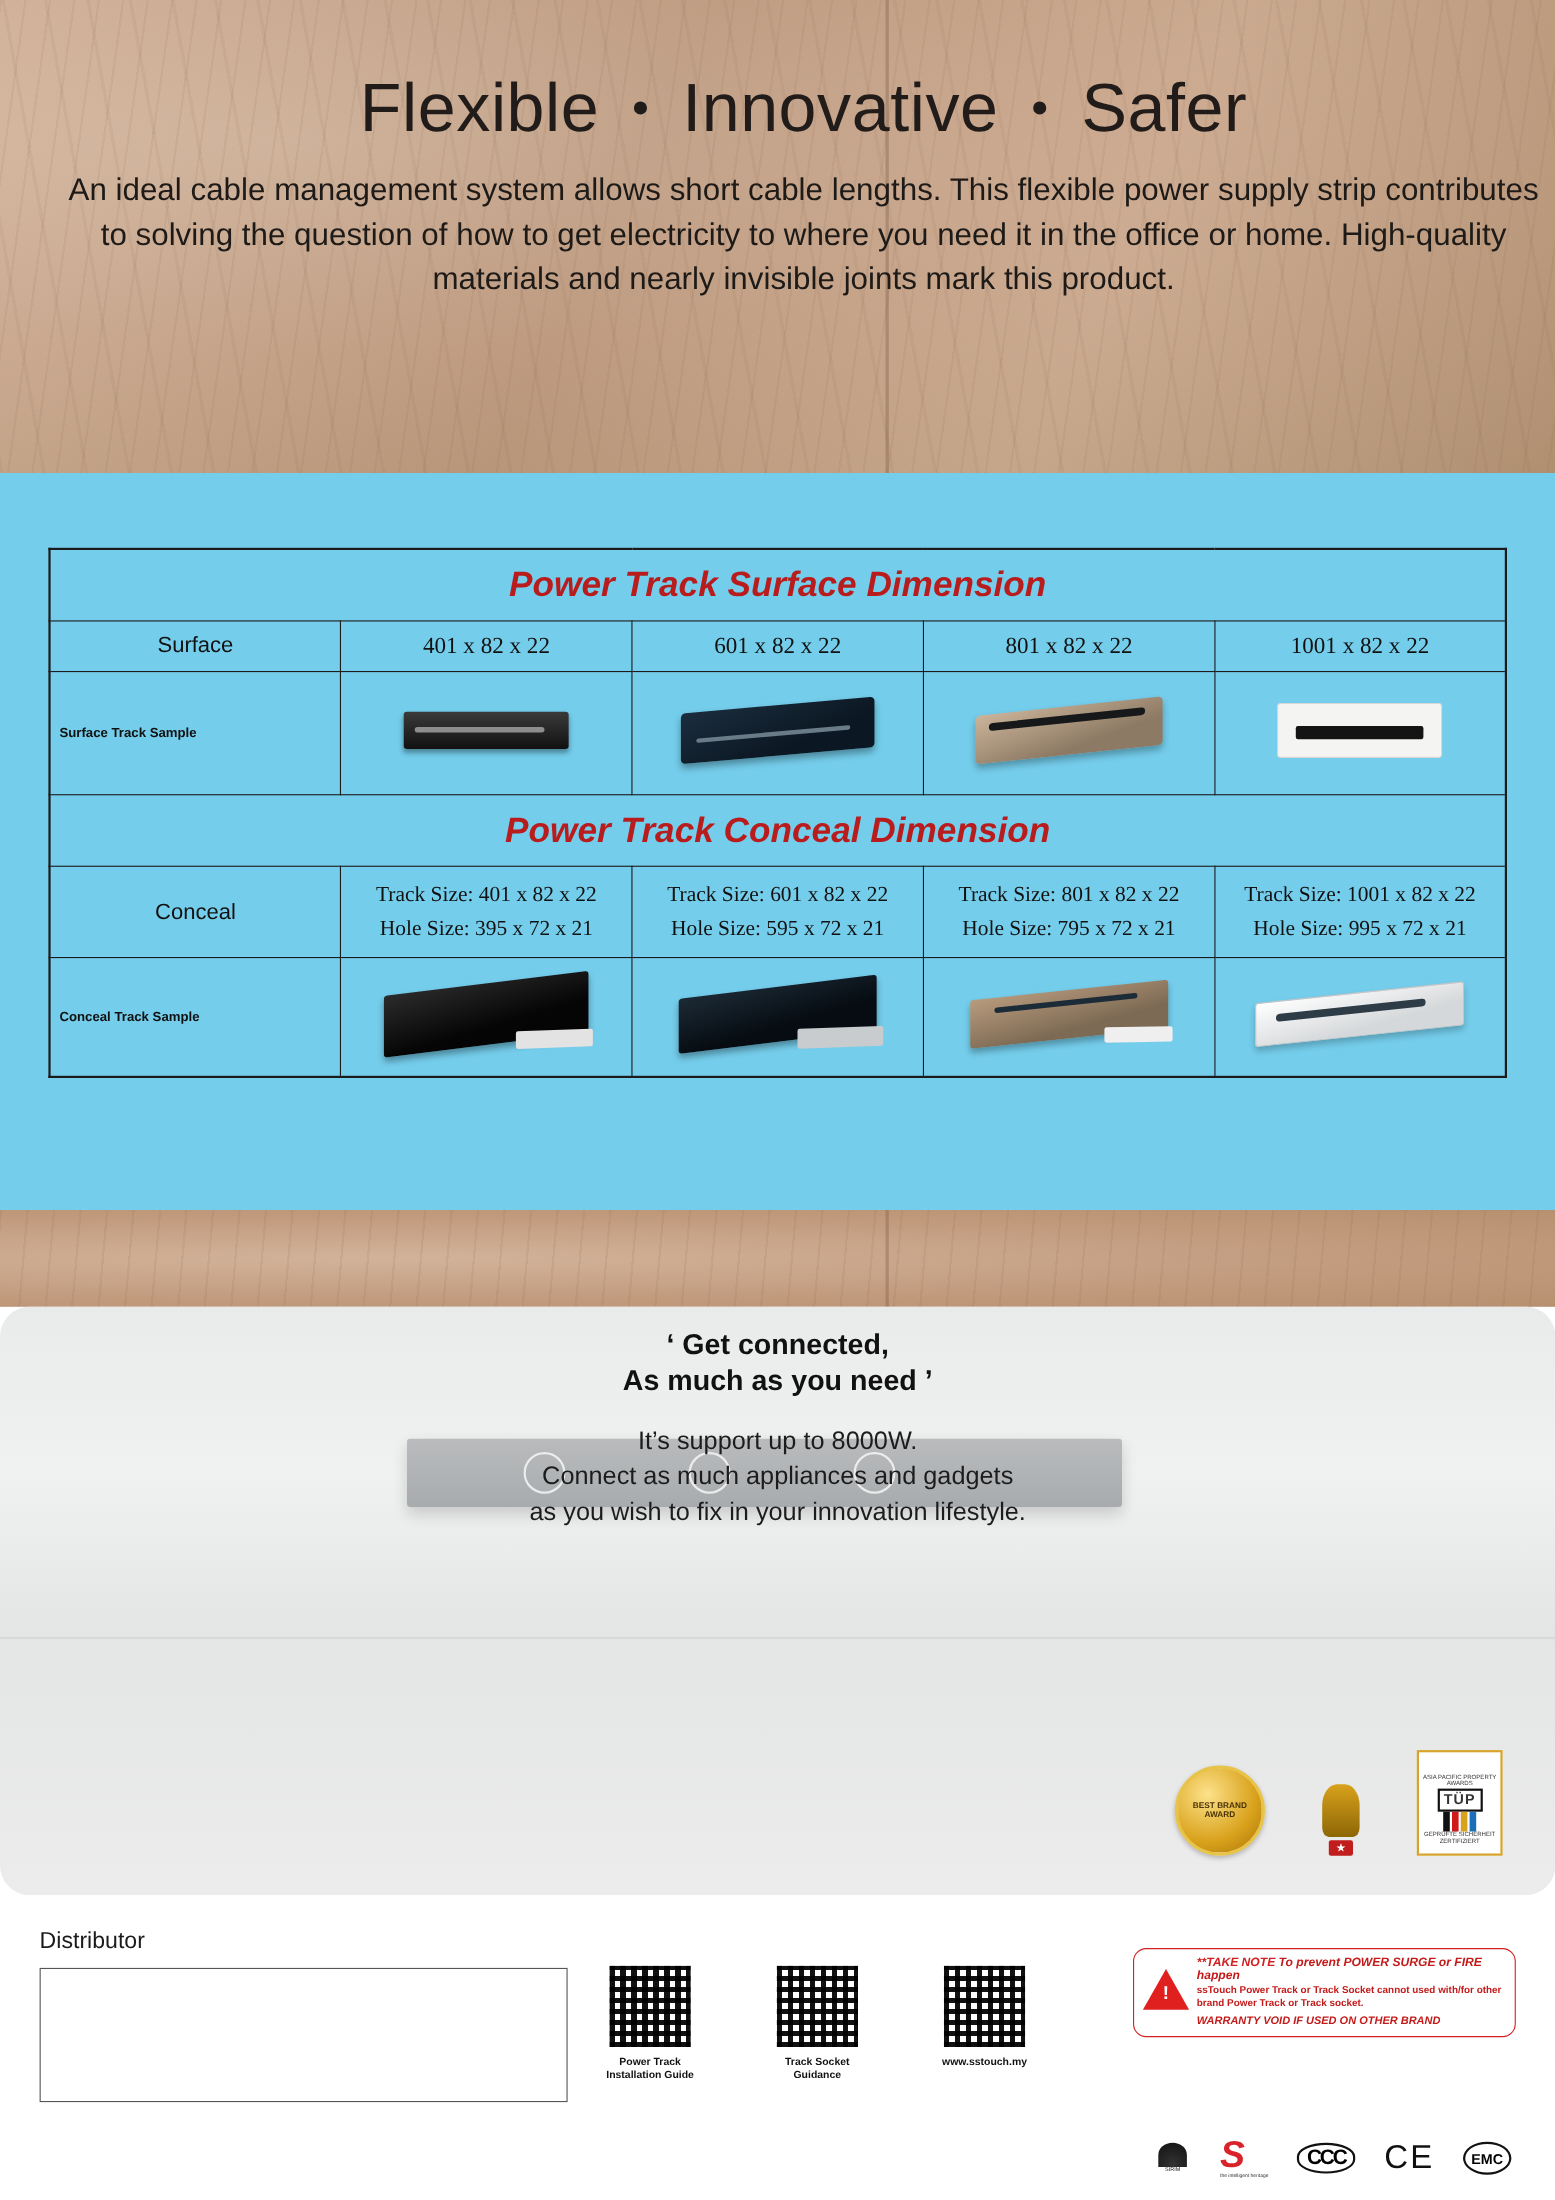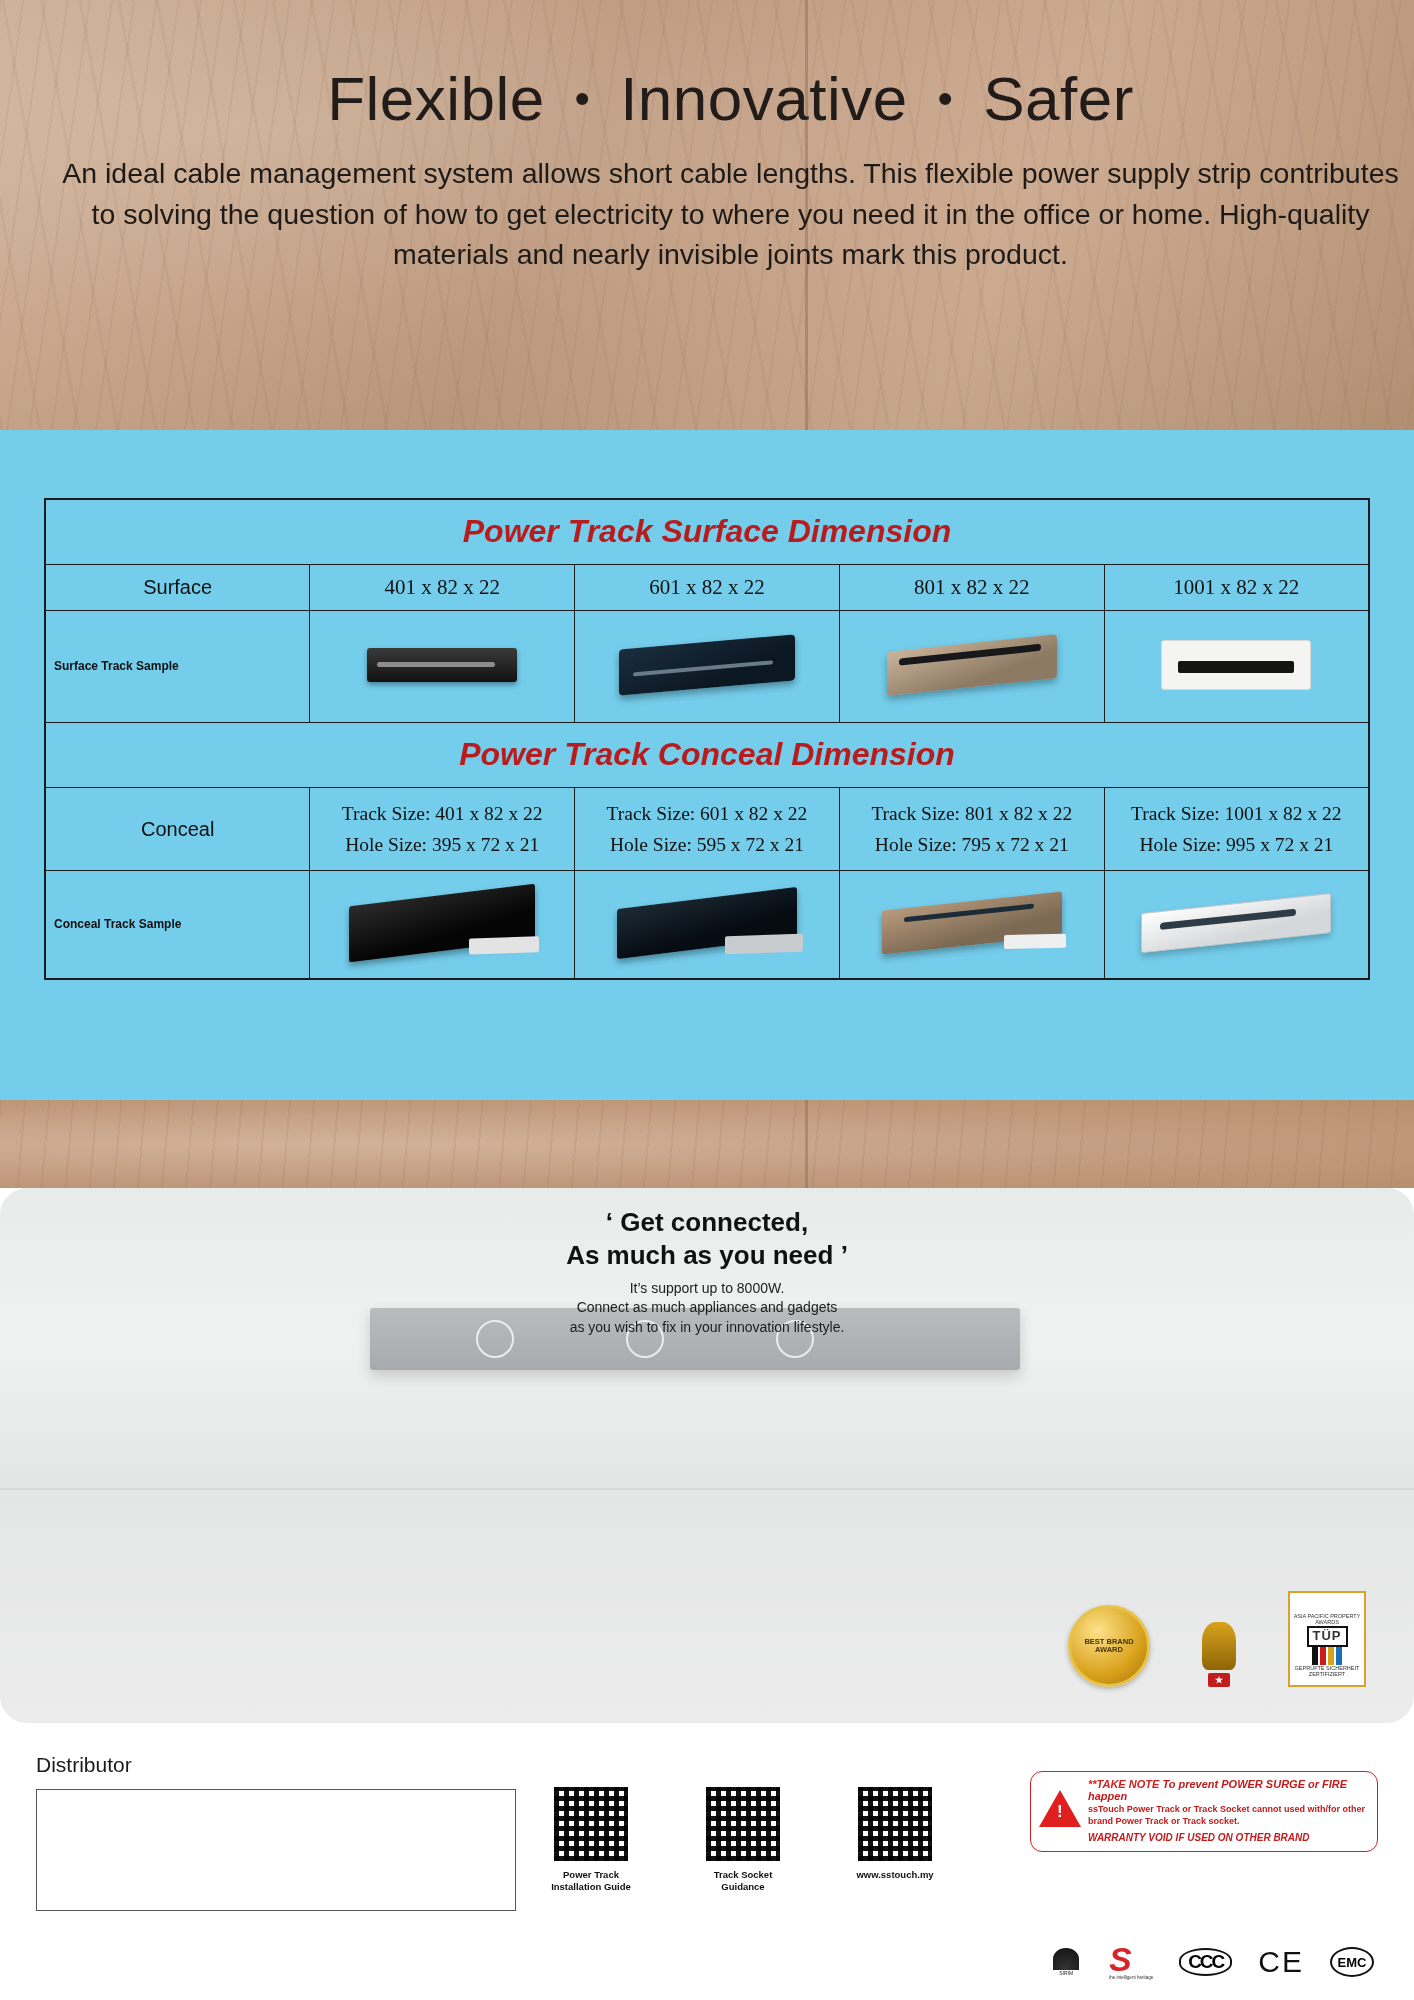--- a/index.html
+++ b/index.html
@@ -133,21 +133,21 @@
   .marketing .wall-line { position:absolute; left:0; right:0; top:300px; height:2px; background: rgba(0,0,0,0.05); }
   .socket-mock {
     position: absolute; left: 370px; top: 120px; width: 650px; height: 62px;
     background: linear-gradient(#b9bbbd,#a8abad); border-radius: 3px;
     box-shadow: 0 6px 14px rgba(0,0,0,0.16);
   }
   .socket-mock .ring { position:absolute; top:12px; width:38px; height:38px; border-radius:50%; border:2px solid rgba(255,255,255,.75); }
   .m-cols { position: relative; z-index: 4; display: flex; padding: 18px 40px 0 40px; }
   .m-col { flex: 1; text-align: center; }
   .m-quote { font-size: 26px; font-weight: bold; color: #111; line-height: 1.28; }
-  .m-sub { margin-top: 6px; font-size: 14px; color: #1c1c1c; line-height: 1.42; }
+  .m-sub { margin-top: 20px; font-size: 23px; color: #1c1c1c; line-height: 1.42; }
   .m-title { font-size: 29px; font-weight: bold; color: #0c0c0c; letter-spacing: .3px; }
   .m-red { font-size: 12.5px; font-weight: bold; color: #cf1b1b; margin-top: 2px; }
   .m-body { margin-top: 12px; font-size: 21px; color: #1c1c1c; line-height: 1.45; }
 
   
   .badges { position: absolute; right: 48px; bottom: 36px; display: flex; align-items: flex-end; gap: 28px; z-index: 5; }
   .badge-gold {
     width: 82px; height: 82px; border-radius: 50%;
     background: radial-gradient(circle at 35% 30%, #fde28a, #d9a21c 60%, #a87208 100%);
     border: 3px solid #e8c34a; display:flex; align-items:center; justify-content:center;

